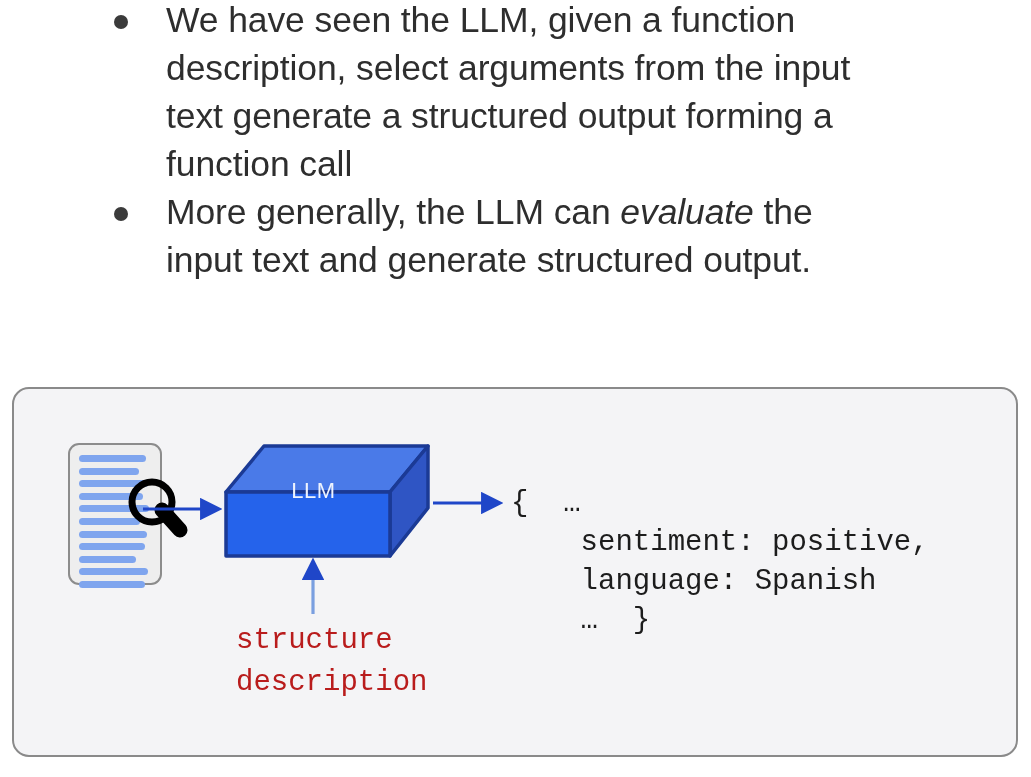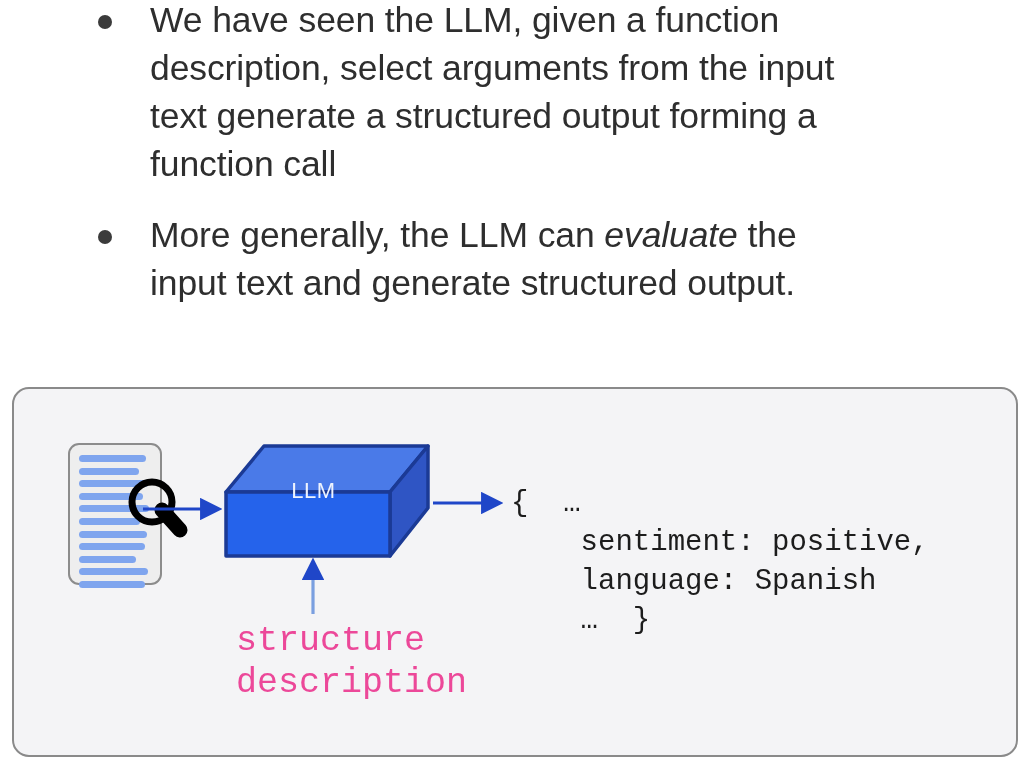--- a/index.html
+++ b/index.html
@@ -12,31 +12,31 @@
     height: 777px;
     position: relative;
     overflow: hidden;
     font-family: "Liberation Sans", sans-serif;
     -webkit-font-smoothing: antialiased;
   }
 
   
   .bullets {
     position: absolute;
-    left: 0;
+    left: 16px;
     top: 0;
     width: 859px;
   }
   .bullet-row {
     position: relative;
     display: block;
     padding-left: 150px;
   }
   .bullet-row.first { margin-top: -4px; }
-  .bullet-row.second { margin-top: 23px; }
+  .bullet-row.second { }
   .bullet-dot {
     position: absolute;
     left: 98px;
     top: 19px;
     width: 14px;
     height: 14px;
     border-radius: 50%;
     background: #3b3b3b;
   }
   .bullet-text {
@@ -134,23 +134,23 @@
     height: 777px;
     pointer-events: none;
   }
 
   
   .structure-label {
     position: absolute;
     left: 236px;
     top: 620px;
     font-family: "Liberation Mono", "DejaVu Sans Mono", monospace;
-    font-size: 35px;
+    font-size: 29px;
     line-height: 42px;
-    color: #ec4899;
+    color: #b91c1c;
     white-space: pre-line;
   }
   .json-out {
     position: absolute;
     left: 511px;
     top: 484px;
     font-family: "Liberation Mono", "DejaVu Sans Mono", monospace;
     font-size: 29px;
     line-height: 39px;
     color: #1c1c1c;

